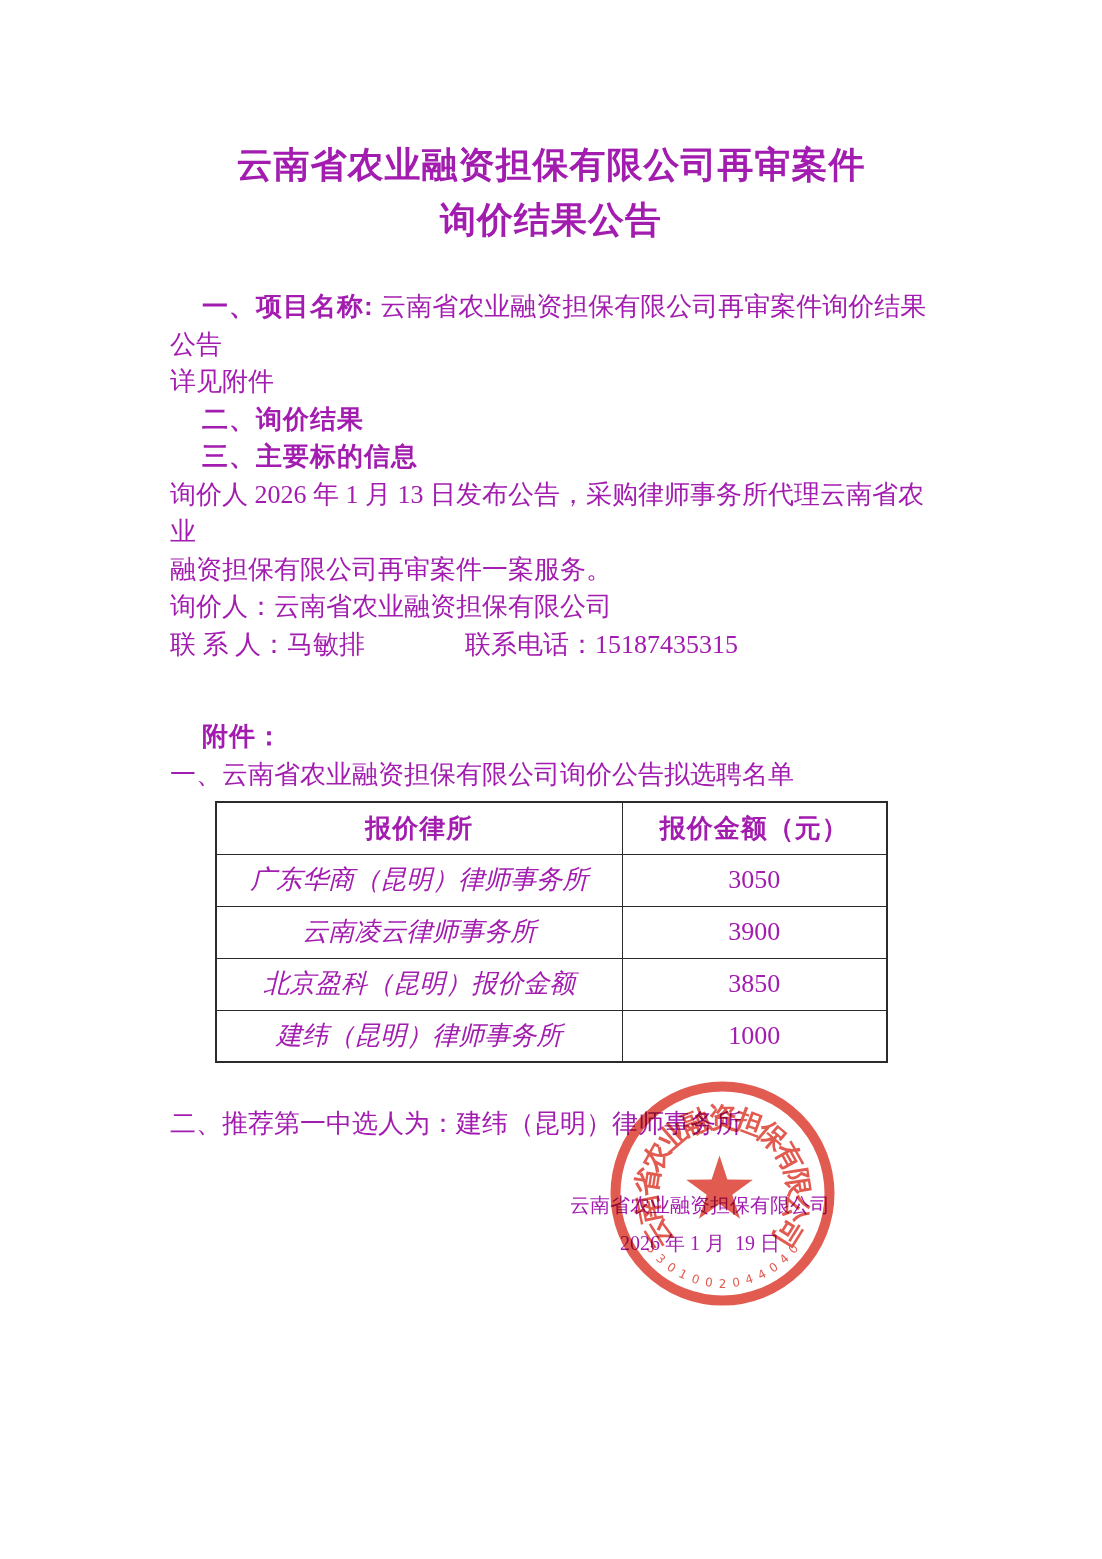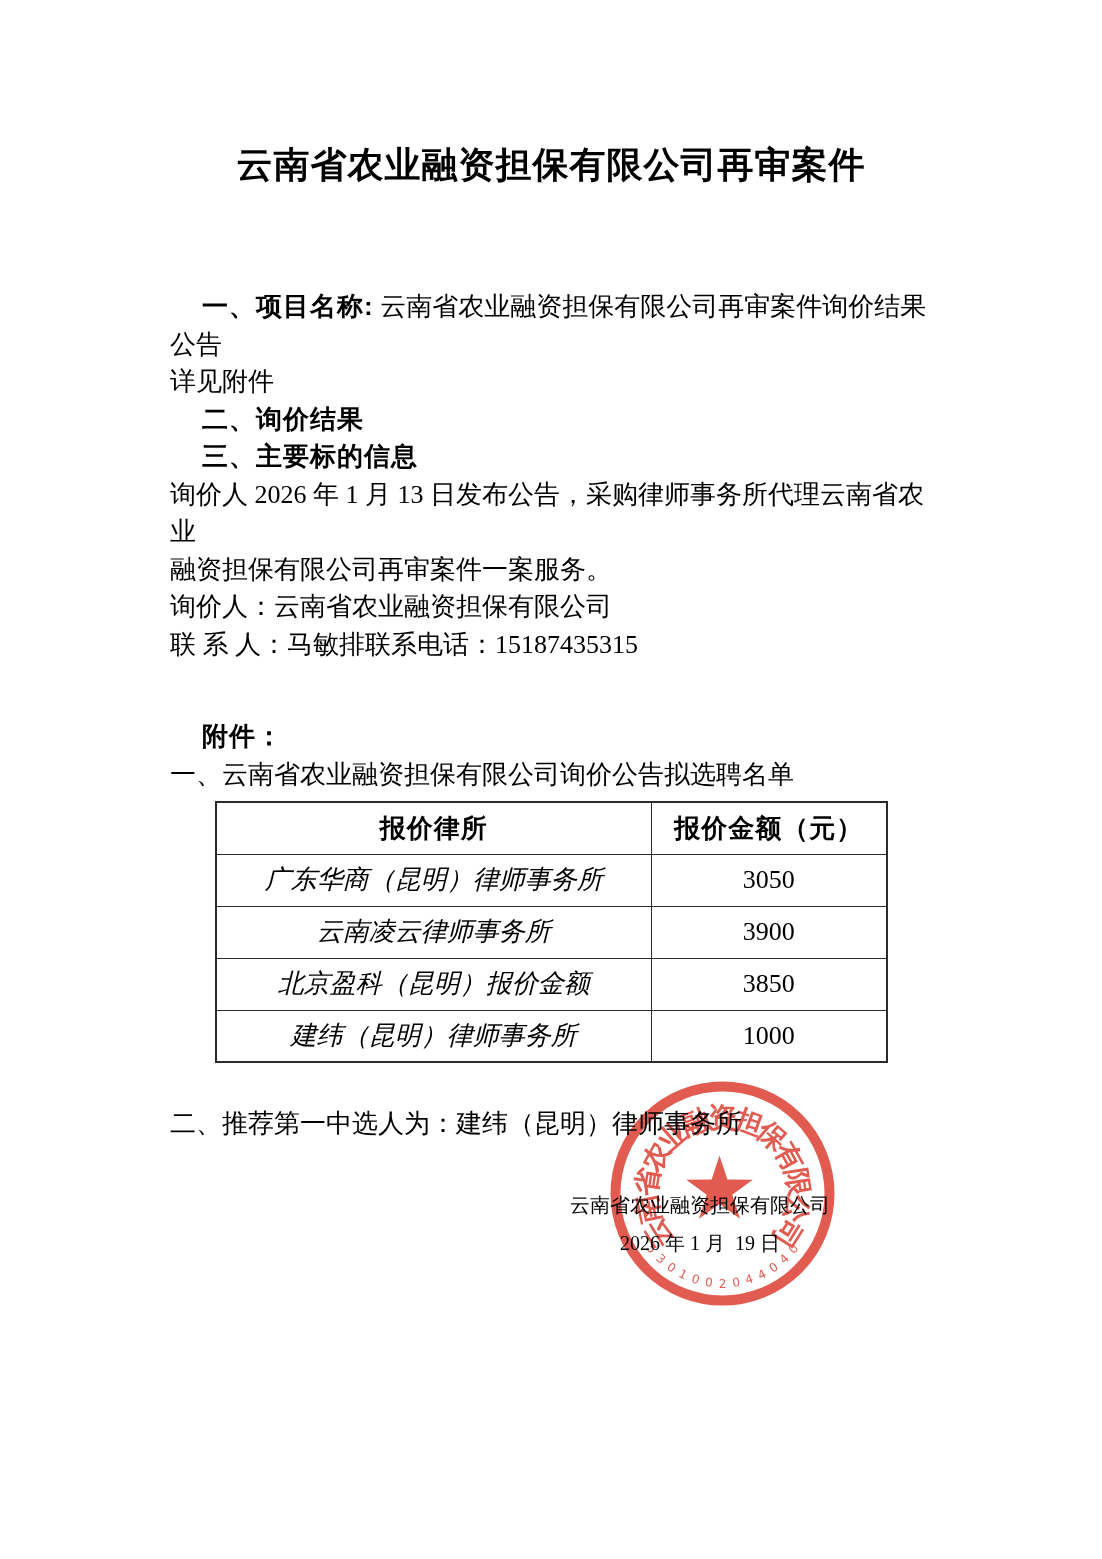--- a/index.html
+++ b/index.html
@@ -2,21 +2,21 @@
 <html><head>
 <meta charset="utf-8">
 <style>
   * { margin:0; padding:0; box-sizing:border-box; }
   html,body { background:#888; }
   .page {
     position:relative;
     width:1102px; height:1559px;
     margin:0 auto;
     background:#ffffff;
-    color:#000000;
+    color:#a21caf;
     font-family:"Liberation Serif","DejaVu Serif",serif;
     overflow:hidden;
   }
   .doc-title {
     position:absolute; top:138px; left:0; width:1102px;
     text-align:center;
     font-size:36px; font-weight:bold; line-height:55px;
     letter-spacing:1px;
     font-family:"Liberation Serif","DejaVu Serif",serif;
   }
@@ -25,41 +25,41 @@
     font-size:26px; line-height:37.5px;
   }
   .line { min-height:37.5px; }
   .h-label {
     font-weight:bold;
     font-family:"Liberation Sans","DejaVu Sans",sans-serif;
     letter-spacing:1px;
     margin-left:32px;
   }
   .spacer-55 { height:55px; }
-  .phone { }
+  .phone { margin-left:100px; }
   .addr { white-space:pre-wrap; }
   table.quote {
     border-collapse:collapse;
     margin-left:45px; margin-top:8px;
     width:673px;
     table-layout:fixed;
   }
   table.quote, table.quote th, table.quote td { border:1.5px solid #2b2b2b; }
   table.quote { border:2px solid #2b2b2b; }
   table.quote th, table.quote td {
     height:52px; text-align:center; vertical-align:middle;
     font-size:26px; padding:0 4px;
   }
   table.quote th {
     font-weight:bold;
     font-family:"Liberation Sans","DejaVu Sans",sans-serif;
     letter-spacing:1px;
   }
   td.col-firm { width:408px;font-style:italic; }
-  td.col-amt, th.col-amt { width:236px; }
+  td.col-amt, th.col-amt { width:265px; }
   .recommend { margin-top:42px; }
   .signature {
     position:absolute; top:1186px; left:420px; width:560px;
     text-align:center; font-size:20px; line-height:38px;
   }
   .signature .date { white-space:pre; }
   .seal {
     position:absolute; top:1079px; left:608px;
     width:230px; height:230px;
     opacity:0.87;
@@ -67,20 +67,21 @@
     pointer-events:none;
   }
 </style>
 </head>
 <body>
 
 <div class="page">
 
   <div class="doc-title">
     <div>云南省农业融资担保有限公司再审案件</div>
+    <div>询价结果公告</div>
   </div>
 
   <div class="content">
     <div class="line"><span class="h-label">一、项目名称:</span><span> 云南省农业融资担保有限公司再审案件询价结果公告</span></div>
     <div class="line">详见附件</div>
     <div class="line h-label">二、询价结果</div>
     <div class="line h-label">三、主要标的信息</div>
     <div class="line">询价人 2026 年 1 月 13 日发布公告，采购律师事务所代理云南省农业</div>
     <div class="line">融资担保有限公司再审案件一案服务。</div>
     <div class="line">询价人：云南省农业融资担保有限公司</div>

